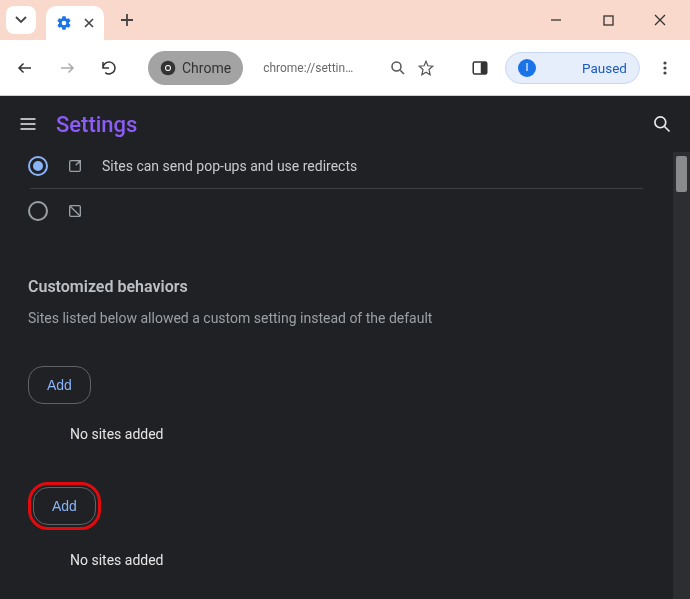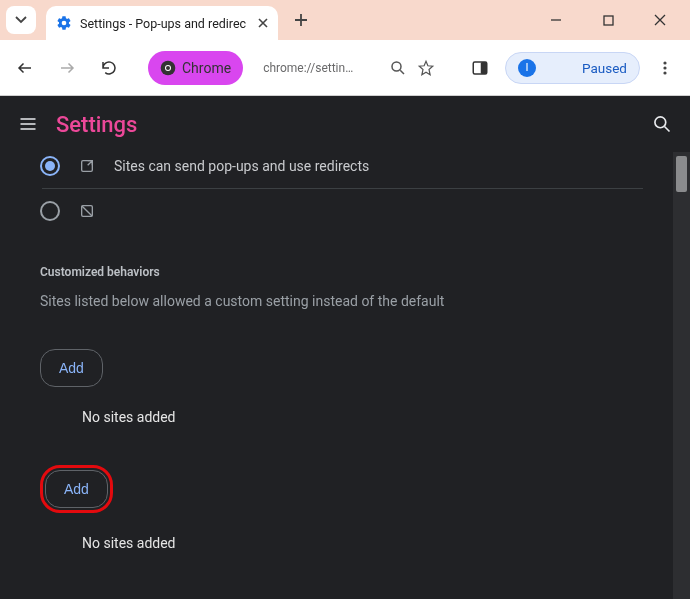--- a/index.html
+++ b/index.html
@@ -14,46 +14,46 @@
 .close-x { font-size: 14px; color: #444; margin-left: 4px; }
 .titlebar-spacer { flex: 1; }
 .newtab { width: 30px; height: 30px; display: flex; align-items: center; justify-content: center; font-size: 18px; color: #444; margin-left: 8px; }
 .win-controls { display: flex; gap: 8px; padding-right: 8px; }
 .win-btn { width: 44px; height: 30px; display: flex; align-items: center; justify-content: center; color: #333; font-size: 14px; }
 
 
 .toolbar { height: 56px; background: #fff; display: flex; align-items: center; padding: 0 8px; gap: 8px; border-bottom: 1px solid #d0d0d0; }
 .tbtn { width: 34px; height: 34px; display: flex; align-items: center; justify-content: center; color: #444; border-radius: 50%; }
 .tbtn.disabled { color: #aaa; }
-.addr-pill { height: 34px; background: #d946ef; border-radius: 17px; display: flex; align-items: center; padding: 0 12px; gap: 6px; }
+.addr-pill { height: 34px; background: #a3a3a3; border-radius: 17px; display: flex; align-items: center; padding: 0 12px; gap: 6px; }
 .chrome-label { font-size: 14px; color: #333; }
 .addr-url { flex: 1; height: 34px; display: flex; align-items: center; padding-left: 12px; color: #6a6a6b; font-size: 12px; }
 .addr-icons { display: flex; gap: 10px; align-items: center; color: #555; }
 .paused-pill { height: 32px; background: #e6eefc; border: 1px solid #c8d6f5; border-radius: 16px; display: flex; align-items: center; gap: 8px; padding: 0 12px; }
 .paused-dot { width: 18px; height: 18px; border-radius: 50%; background: #1a73e8; color: #fff; font-size: 11px; display: flex; align-items: center; justify-content: center; }
 .paused-label { font-size: 13.5px; color: #1a5bc2; margin-left: 38px; }
 
 
 .page { height: 503px; background: #202124; color: #e8eaed; display: flex; flex-direction: column; }
 .page-header { height: 56px; display: flex; align-items: center; padding: 0 18px; gap: 18px; }
-.page-title { font-size: 22px; font-weight: 500; color: #ec4899; flex: 1; }
-.content-wrap { display: flex; flex: 1; overflow: hidden; padding-left: 12px; }
+.page-title { font-size: 22px; font-weight: 500; color: #8b5cf6; flex: 1; }
+.content-wrap { display: flex; flex: 1; overflow: hidden; }
 .content { flex: 1; padding: 0 28px 20px 28px; overflow-y: auto; }
 .scrollbar { width: 17px; background: #2d2e31; position: relative; }
 .thumb { position: absolute; top: 4px; left: 3px; width: 11px; height: 36px; background: #8a8b8d; border-radius: 2px; }
 
 .radio-row { display: flex; align-items: center; gap: 18px; padding: 12px 0; font-size: 14px; color: #c9cbce; }
 .radio-row.first { padding-top: 4px; }
 .radio { width: 20px; height: 20px; border: 2px solid #8ab4f8; border-radius: 50%; display: flex; align-items: center; justify-content: center; }
 .radio.off { border-color: #9aa0a6; }
 .radio-dot { width: 10px; height: 10px; background: #8ab4f8; border-radius: 50%; }
 .radio-icon { width: 18px; height: 18px; display: flex; align-items: center; justify-content: center; color: #9aa0a6; }
 .divider { height: 1px; background: #3c4043; margin-left: 2px; margin-right: 2px; }
 
-.section-title { font-size: 12px; font-weight: 600; color: #bdc1c6; margin-top: 32px; }
+.section-title { font-size: 16px; font-weight: 600; color: #bdc1c6; margin-top: 44px; }
 .section-sub { font-size: 14px; color: #9aa0a6; margin-top: 14px; }
 .list-header { display: flex; align-items: center; justify-content: space-between; margin-top: 40px; }
 .list-header-label { font-size: 14px; color: #9aa0a6; }
 .add-btn { height: 38px; padding: 0 18px; border: 1px solid #5f6368; border-radius: 15px; color: #8ab4f8; font-size: 14px; display: flex; align-items: center; background: transparent; }
 .highlight-ring { border: 3px solid #e30a0e; border-radius: 20px; padding: 2px; }
 .empty-msg { font-size: 14px; color: #e5e5e5; margin: 22px 0 0 42px; }
 
 svg { display: block; }
 </style>
 </head>
@@ -64,21 +64,20 @@
     <svg width="12" height="12" viewBox="0 0 12 12">
         <path d="M1 3 L6 8 L11 3" stroke="#444" stroke-width="1.8" fill="none"></path>
       </svg>
   </div>
   <div class="tab">
     <span class="favicon">
       <svg width="16" height="16" viewBox="0 0 24 24">
           <path fill="#1a73e8" d="M19.4 13c.04-.33.06-.66.06-1s-.02-.67-.06-1l2.11-1.65c.19-.15.24-.42.12-.64l-2-3.46c-.12-.22-.39-.3-.61-.22l-2.49 1c-.52-.4-1.08-.73-1.69-.98l-.38-2.65C14.42 2.18 14.22 2 13.98 2h-4c-.24 0-.44.18-.48.4l-.38 2.65c-.61.25-1.17.58-1.69.98l-2.49-1c-.22-.08-.49 0-.61.22l-2 3.46c-.12.22-.07.49.12.64L4.56 11c-.04.33-.06.66-.06 1s.02.67.06 1l-2.11 1.65c-.19.15-.24.42-.12.64l2 3.46c.12.22.39.3.61.22l2.49-1c.52.4 1.08.73 1.69.98l.38 2.65c.04.22.24.4.48.4h4c.24 0 .44-.18.48-.4l.38-2.65c.61-.25 1.17-.58 1.69-.98l2.49 1c.22.08.49 0 .61-.22l2-3.46c.12-.22.07-.49-.12-.64L19.4 13zM12 15.5A3.5 3.5 0 1 1 12 8.5a3.5 3.5 0 0 1 0 7z"></path>
         </svg>
     </span>
-    <span class="tab-title">Settings - Pop-ups and redirec</span>
     <span class="close-x">
       <svg width="10" height="10" viewBox="0 0 10 10">
           <path d="M1 1 L9 9 M9 1 L1 9" stroke="#444" stroke-width="1.6"></path>
         </svg>
     </span>
   </div>
   <div class="newtab">
     <svg width="14" height="14" viewBox="0 0 14 14">
         <path d="M7 1 V13 M1 7 H13" stroke="#444" stroke-width="1.8"></path>
       </svg>

